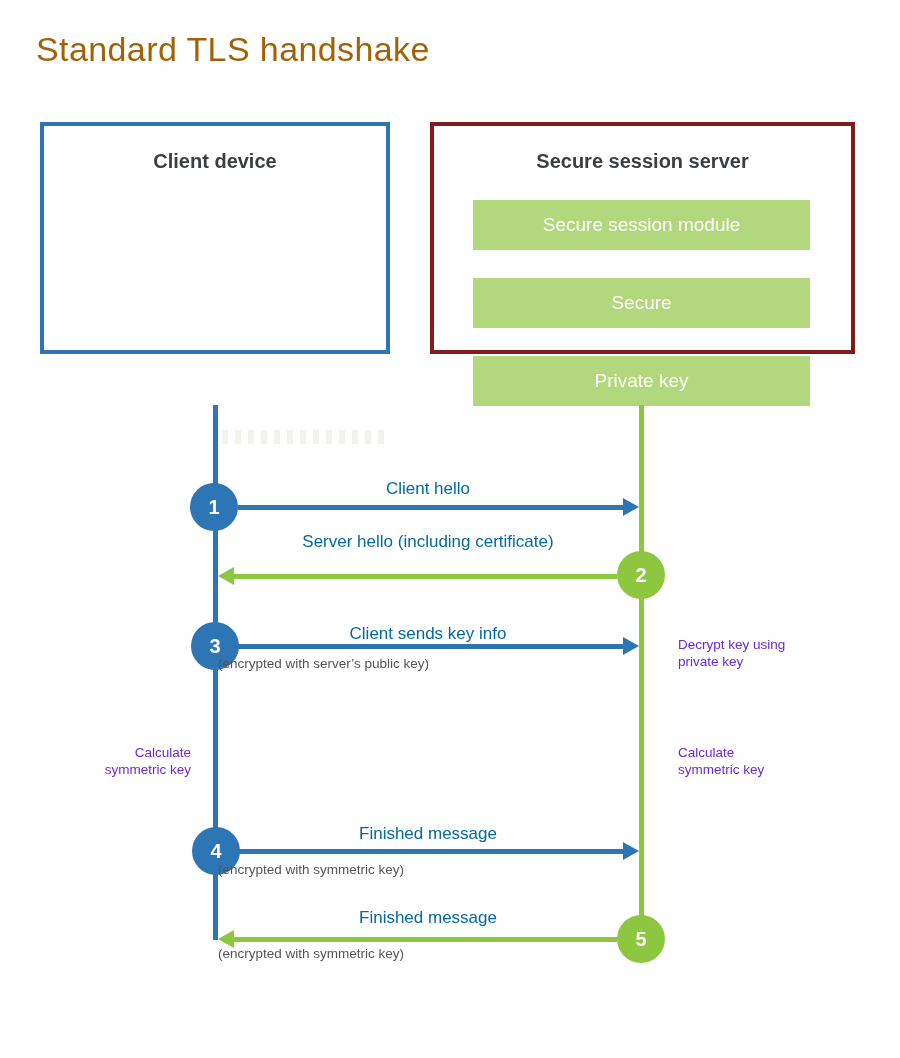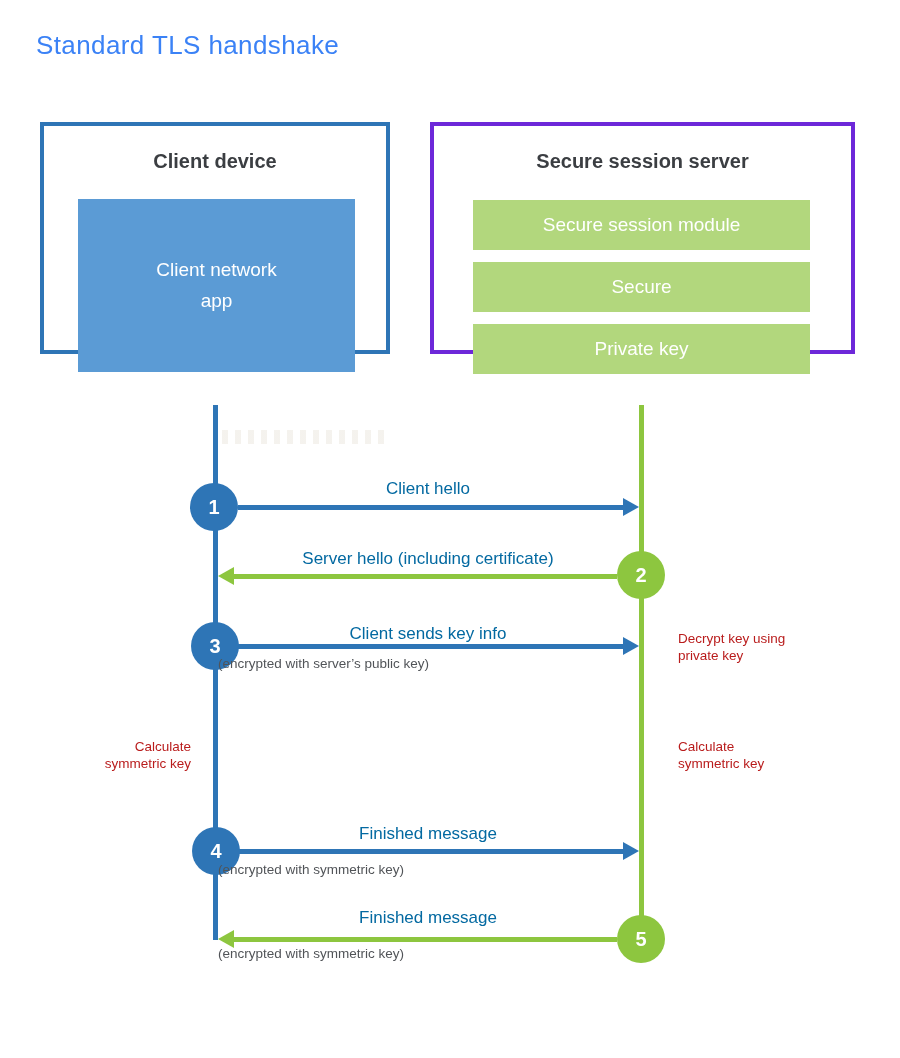--- a/index.html
+++ b/index.html
@@ -1,40 +1,40 @@
 <!DOCTYPE html>
 <html><head>
 <meta charset="utf-8">
 <style>
   html,body{margin:0;padding:0;background:#ffffff;}
   body{font-family:"Liberation Sans","DejaVu Sans",sans-serif;}
   .stage{position:relative;width:900px;height:1058px;background:#ffffff;overflow:hidden;}
 
   .page-title{
     position:absolute;left:36px;top:30px;
-    font-size:26px;font-weight:300;color:#3b82f6;letter-spacing:.4px;
+    font-size:34px;font-weight:300;color:#a16207;letter-spacing:.4px;
   }
 
   
   .actor-box{position:absolute;top:122px;height:232px;box-sizing:border-box;background:#fff;}
   .actor-box.client{left:40px;width:350px;border:4px solid #2e75b6;}
-  .actor-box.server{left:430px;width:425px;border:4px solid #6d28d9;}
+  .actor-box.server{left:430px;width:425px;border:4px solid #7f1d1d;}
   .actor-title{
     margin-top:24px;text-align:center;
     font-size:20px;font-weight:bold;color:#3b3e42;
   }
   .app-box{
     position:absolute;left:34px;top:73px;width:277px;height:173px;
     background:#5b9bd5;color:#ffffff;
     display:flex;align-items:center;justify-content:center;text-align:center;
     font-size:19px;line-height:1.6;white-space:pre-line;
   }
   .module-stack{
     position:absolute;left:39px;top:74px;width:337px;
-    display:flex;flex-direction:column;gap:12px;
+    display:flex;flex-direction:column;gap:28px;
   }
   .module-bar{
     height:50px;background:#b2d77d;color:#ffffff;
     display:flex;align-items:center;justify-content:center;
     font-size:19px;
   }
 
   
   .lifeline{position:absolute;width:5px;}
   .lifeline.blue{left:213px;top:405px;height:535px;background:#2e75b6;}
@@ -69,36 +69,35 @@
     position:absolute;left:218px;width:420px;text-align:center;
     font-size:17px;color:#0369a1;
   }
   .msg-sub{
     position:absolute;left:218px;width:420px;text-align:left;
     font-size:13.5px;color:#515458;
   }
 
   
   .side-note{
-    position:absolute;font-size:13.5px;line-height:17px;color:#b91c1c;
+    position:absolute;font-size:13.5px;line-height:17px;color:#6d28d9;
     white-space:pre-line;
+    margin-top:6px;
   }
   .side-note.left-align{text-align:right;}
 </style>
 </head>
 <body>
 
 <div class="stage">
 
   <div class="page-title">Standard TLS handshake</div>
 
   <div class="actor-box client">
     <div class="actor-title">Client device</div>
-    <div class="app-box">Client network
-app</div>
   </div>
 
   <div class="actor-box server">
     <div class="actor-title">Secure session server</div>
     <div class="module-stack">
       <div class="module-bar">Secure session module</div>
       <div class="module-bar">Secure</div>
       <div class="module-bar">Private key</div>
     </div>
   </div>
@@ -108,21 +107,21 @@
   <div class="ghost-dashes"></div>
 
   <div>
     <div class="msg-label" style="top:479px">Client hello</div>
     <div class="arrow-shaft blue" style="left:238px;top:505px;width:388px"></div>
     <div class="arrow-head right" style="left:623px;top:498px"></div>
     <div class="step-circle blue" style="left:190px;top:483px">1</div>
   </div>
 
   <div>
-    <div class="msg-label" style="top:549px">Server hello (including certificate)</div>
+    <div class="msg-label" style="top:532px">Server hello (including certificate)</div>
     <div class="arrow-shaft green" style="left:233px;top:574px;width:384px"></div>
     <div class="arrow-head left" style="left:218px;top:567px"></div>
     <div class="step-circle green" style="left:617px;top:551px">2</div>
   </div>
 
   <div>
     <div class="msg-label" style="top:624px">Client sends key info</div>
     <div class="arrow-shaft blue" style="left:238px;top:644px;width:388px"></div>
     <div class="arrow-head right" style="left:623px;top:637px"></div>
     <div class="step-circle blue" style="left:191px;top:622px">3</div>

